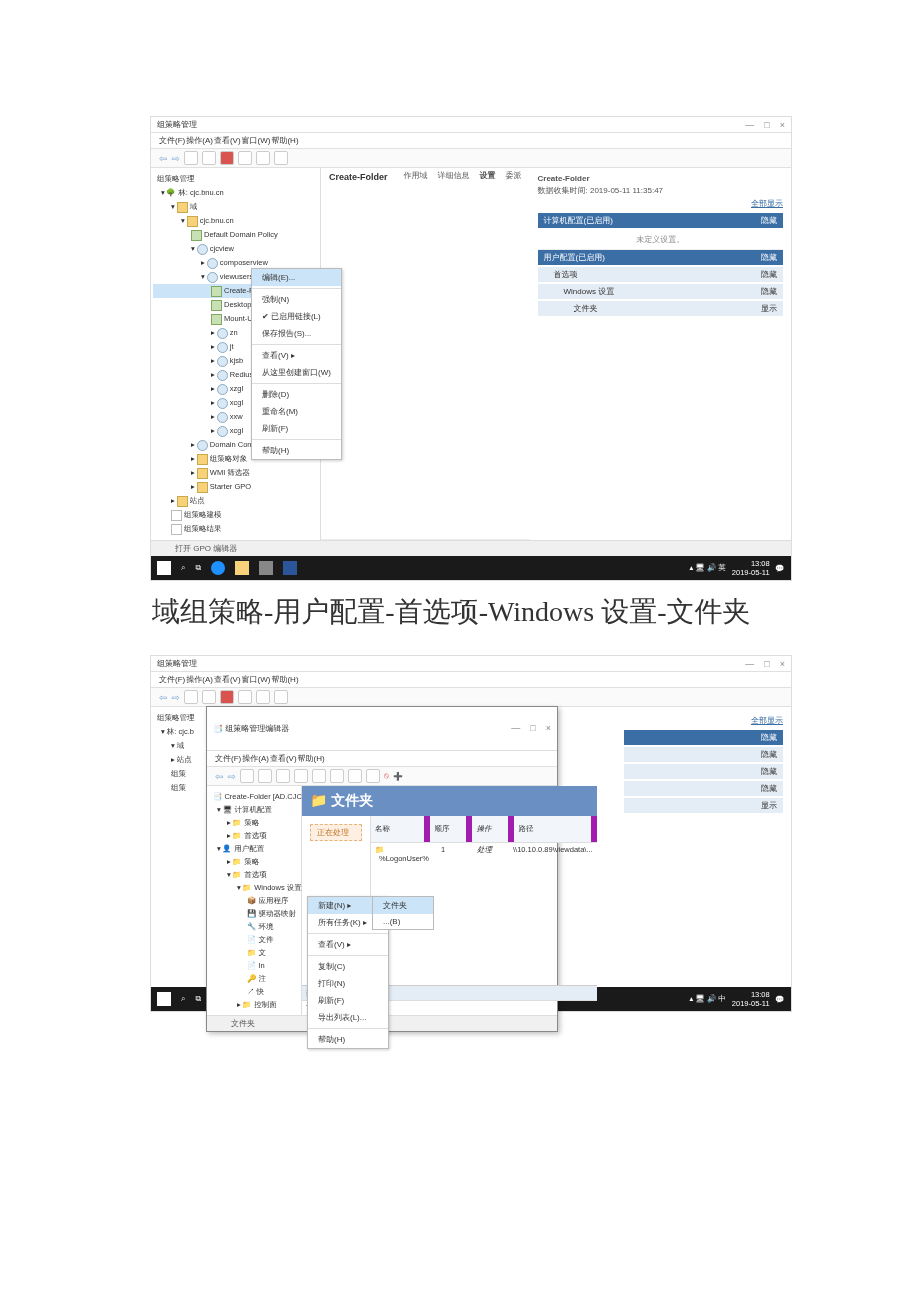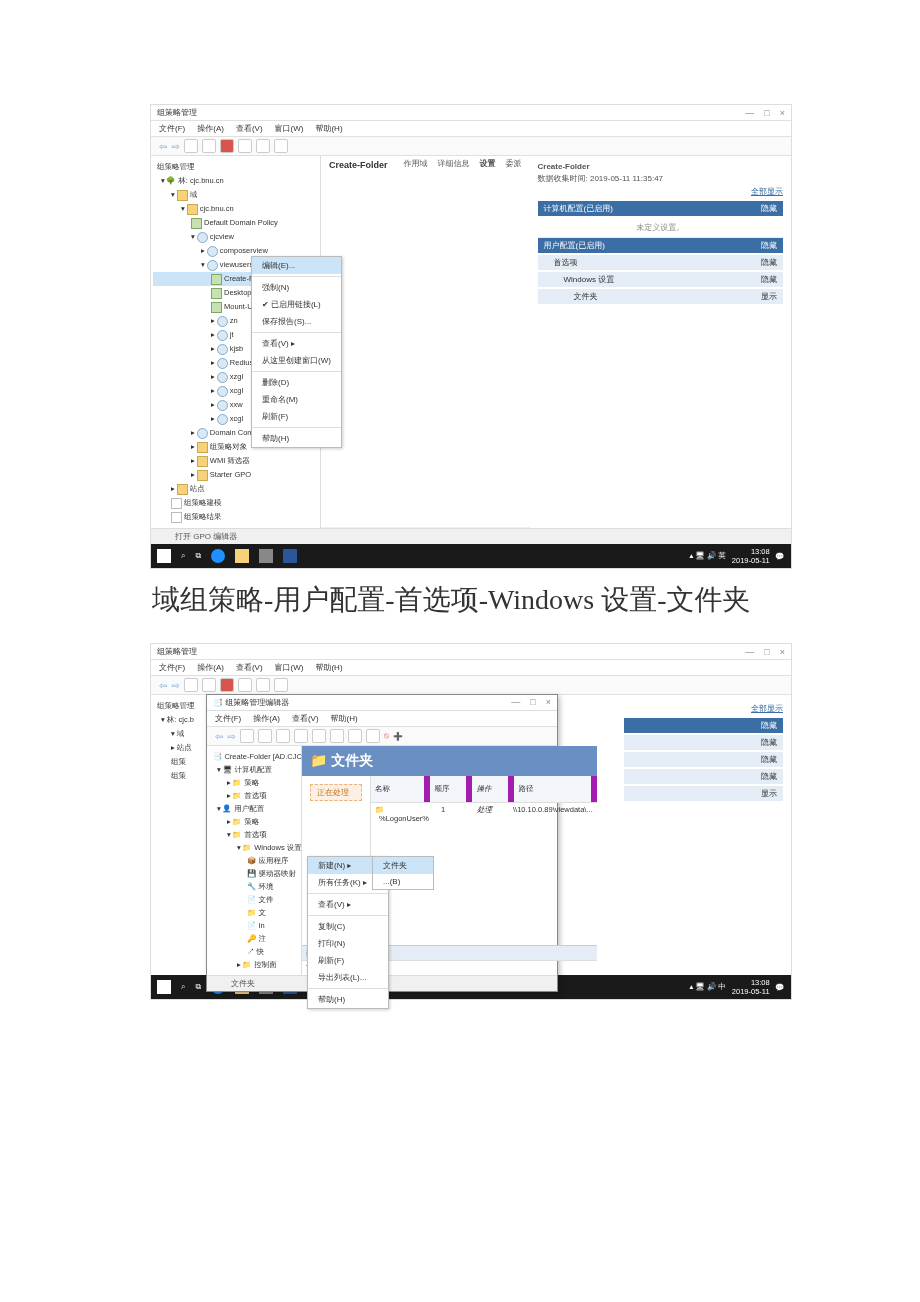--- a/index.html
+++ b/index.html
@@ -1,21 +1,21 @@
 <!DOCTYPE html>
 <html><head>
 <meta charset="utf-8">
 <style>
   html,body{margin:0;padding:0;background:#fff;font-family:"Microsoft YaHei","SimSun",Arial,sans-serif;font-size:10px;color:#333;}
-  .page{width:920px;margin:4px auto;padding:100px 150px 60px 150px;box-sizing:border-box;}
+  .page{width:920px;margin:16px auto;padding:100px 150px 60px 150px;box-sizing:border-box;}
   .screenshot{width:640px;border:1px solid #ddd;background:#f9f9f9;margin-bottom:12px;position:relative;}
   .win-titlebar{display:flex;align-items:center;justify-content:space-between;padding:2px 6px;font-size:8px;color:#333;background:#fff;border-bottom:1px solid #e0e0e0;}
   .win-ctrl{display:flex;gap:10px;color:#888;font-size:9px;}
   .win-ctrl span{cursor:default;}
-  .menubar{padding:2px 8px;font-size:8px;color:#333;background:#fff;border-bottom:1px solid #e0e0e0;display:flex;gap:12px;}
+  .menubar{padding:2px 8px;font-size:8px;color:#333;background:#fff;border-bottom:1px solid #e0e0e0;display:flex;gap:1px;}
   .toolbar{padding:2px 8px;font-size:8px;background:#fafafa;border-bottom:1px solid #e0e0e0;display:flex;gap:4px;align-items:center;}
   .toolbar .tb-btn{width:12px;height:12px;display:inline-block;border:1px solid #ccc;border-radius:2px;background:#fff;}
   .toolbar .arrow{color:#7aa7d4;font-size:10px;}
   .toolbar .red{background:#d9534f;}
   .content{display:flex;min-height:270px;background:#fff;}
   .tree{width:165px;border-right:1px solid #ddd;padding:4px 2px;font-size:7.5px;line-height:14px;overflow:hidden;}
   .tree-item{white-space:nowrap;padding-left:4px;}
   .ti1{padding-left:8px;} .ti2{padding-left:18px;} .ti3{padding-left:28px;} .ti4{padding-left:38px;} .ti5{padding-left:48px;} .ti6{padding-left:58px;}
   .tree .sel{background:#cce4f7;}
   .tree .ico{display:inline-block;width:9px;height:9px;margin-right:2px;vertical-align:middle;}
@@ -42,21 +42,21 @@
   .taskbar-left .tb-ico{width:14px;height:14px;display:inline-block;}
   .tb-win{background:#fff;}
   .tb-ie{background:#1e90ff;border-radius:50%;}
   .tb-fe{background:#f7d27a;}
   .tb-word{background:#2b579a;}
   .tb-gpe{background:#888;}
   .taskbar-right{display:flex;gap:6px;align-items:center;font-size:7.5px;}
   .caption{font-size:28px;font-family:"SimSun",serif;margin:10px 0 24px 2px;}
   
   .inner-win{position:absolute;top:0;width:350px;background:#fff;border:1px solid #888;box-shadow:2px 2px 5px rgba(0,0,0,.25);}
-  .inner-title{display:flex;justify-content:space-between;padding:2px 6px;font-size:8px;border-bottom:1px solid #ddd;background:#fff;gap:16px;}
+  .inner-title{display:flex;justify-content:space-between;padding:16px 6px;font-size:8px;border-bottom:1px solid #ddd;background:#fff;gap:16px;}
   .inner-body{display:flex;min-height:200px;}
   .inner-tree{width:90px;border-right:1px solid #ddd;font-size:7.5px;padding:4px 2px;line-height:13px;}
   .inner-right{flex:1;display:flex;flex-direction:column;}
   .folder-hdr{background:#6a8fc3;color:#fff;padding:6px 8px;font-size:14px;font-weight:bold;}
   .folder-cols{display:flex;font-size:7.5px;background:#f2f6fb;border-bottom:1px solid #ddd;}
   .folder-cols span{padding:8px 4px;border-right:6px solid #a21caf;}
   .fc-name{flex:2;} .fc-order{width:28px;} .fc-op{width:28px;font-style:italic;} .fc-path{flex:3;}
   .folder-row{display:flex;font-size:7.5px;}
   .folder-row span{padding:2px 4px;}
   .drag-hint{background:#fdf0e3;border:1px dashed #e6b277;color:#c07020;font-size:8px;padding:2px 6px;margin:4px;}

